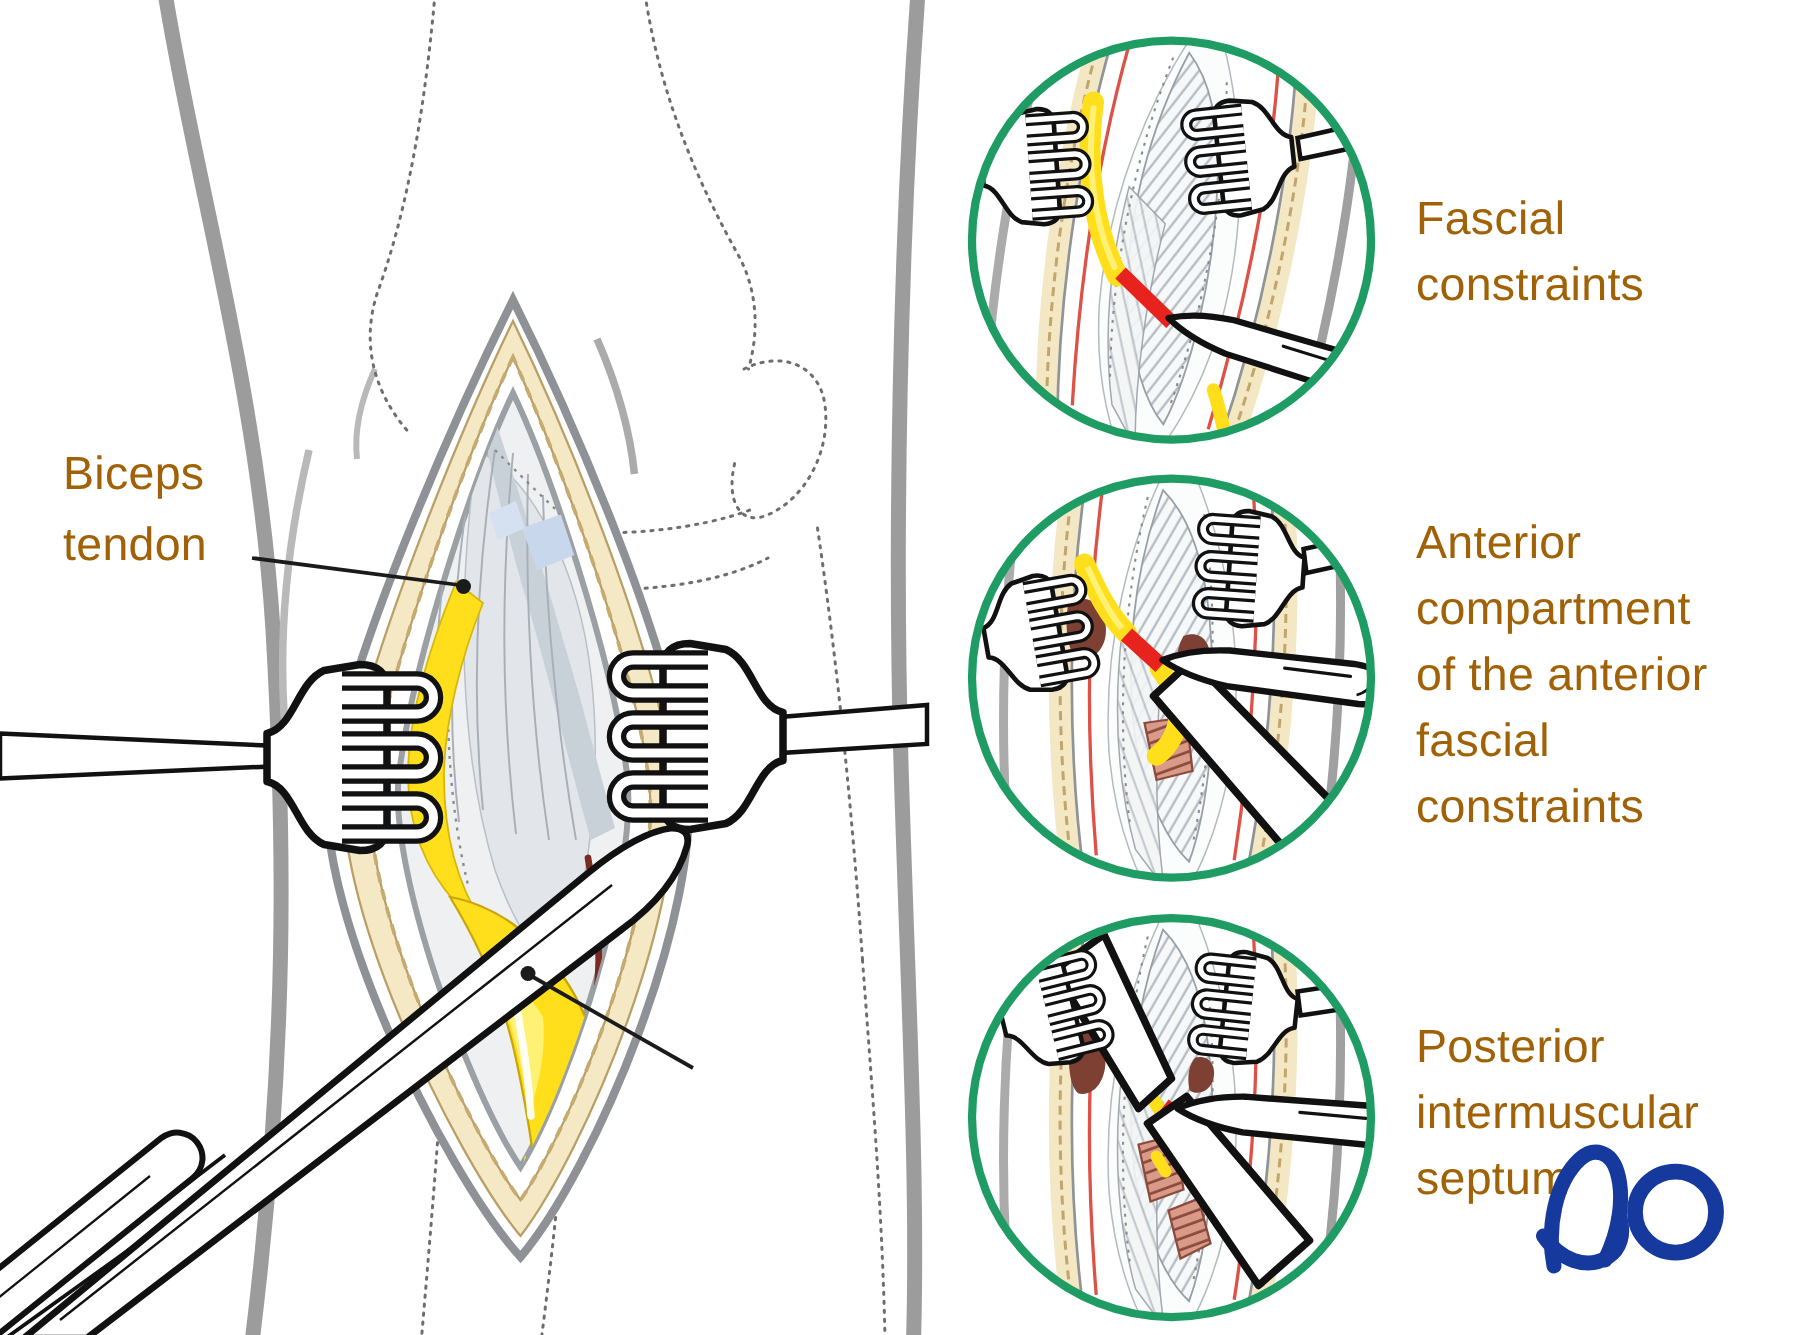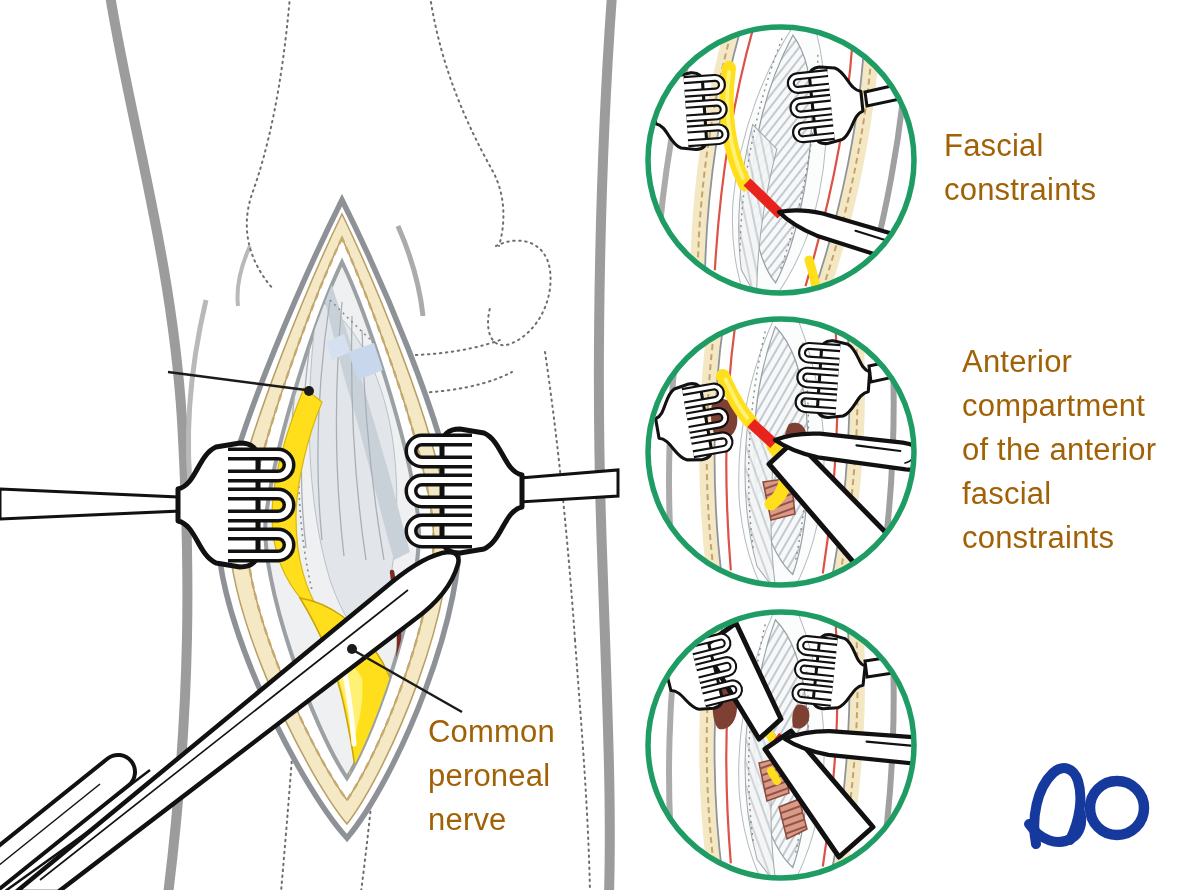--- a/index.html
+++ b/index.html
@@ -230,30 +230,32 @@
           <path d="M-185,-95 L-122,-80 L-124,-64 L-185,-80 Z" fill="#fff" stroke="#111" stroke-width="3"></path>
           <use href="#rakeHead" transform="translate(-88,-70) rotate(-14) scale(0.6)"></use>
           <path d="M84,-84 L190,-100 L190,-84 L86,-68 Z" fill="#fff" stroke="#111" stroke-width="3"></path>
           <use href="#rakeHead" transform="translate(58,-72) rotate(6) scale(-0.6,0.6)"></use>
         </g>
       </g>
       <circle cx="781" cy="745" r="133" fill="none" stroke="#1E9C64" stroke-width="5.5"></circle>
     </g>
   </svg>
 
-  <div class="lbl" style="left:428px;top:710px;">Common
-peroneal
-nerve</div>
+  <div class="lbl tight" style="left:42px;top:292px;">Biceps
+tendon</div>
   <div class="lbl" style="left:944px;top:124px;">Fascial
 constraints</div>
-  <div class="lbl" style="left:944px;top:340px;margin-left:18px;">Anterior
+  <div class="lbl" style="left:944px;top:340px;">Anterior
 compartment
 of the anterior
 fascial
 constraints</div>
+  <div class="lbl" style="left:944px;top:676px;">Posterior
+intermuscular
+septum</div>
 
   <svg class="art" style="left:1018px;top:758px;" width="150" height="100" viewBox="0 0 150 100">
     <g fill="none" stroke="#16399E" stroke-linecap="round">
       <path d="M18,86 C13,60 19,30 35,15 C45,6 56,10 60,23 C65,39 62,62 52,82" stroke-width="10"></path>
       <path d="M11,66 C22,82 40,89 54,80 C62,75 65,65 62,54" stroke-width="10"></path>
       <circle cx="99" cy="50" r="27" stroke-width="10.5"></circle>
     </g>
   </svg>
   <span class="visually-hidden">AO</span>
 

